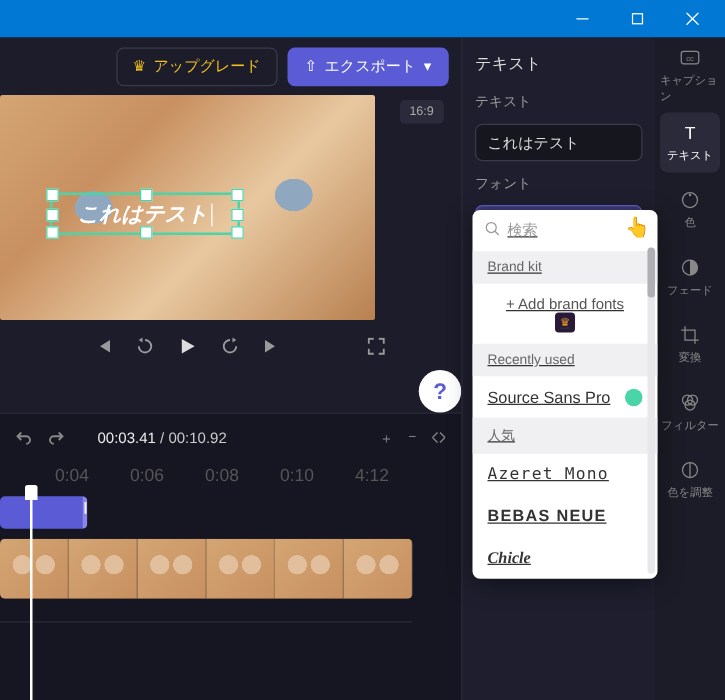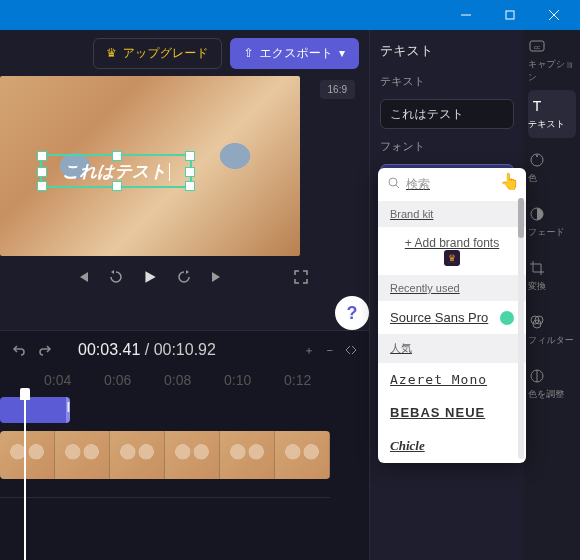--- a/index.html
+++ b/index.html
@@ -37,21 +37,21 @@
 .text-box .h3::after { right: -5px; top: 50%; margin-top: -4px; left: auto; }
 .text-content { color: #fff; font-weight: bold; font-size: 17px; font-style: italic; }
 .text-content::after { content: ""; display: inline-block; width: 1px; height: 18px; background: #fff; margin-left: 2px; vertical-align: middle; }
 .playback { height: 42px; display: flex; align-items: center; justify-content: center; gap: 18px; color: #999; width: 300px; position: relative; }
 .playback .pb-icon { cursor: pointer; display: flex; }
 .fullscreen-btn { position: absolute; right: -8px; }
 .help-btn { position: absolute; right: 0px; bottom: 0px; width: 34px; height: 34px; border-radius: 50%; background: #fff; color: #5b5bd6; display: flex; align-items: center; justify-content: center; font-weight: bold; font-size: 18px; cursor: pointer; z-index: 5; }
 .timeline { height: 230px; background: #161622; border-top: 1px solid #2a2a3a; display: flex; flex-direction: column; }
 .timeline-top { height: 38px; display: flex; align-items: center; padding: 0 12px; gap: 12px; color: #888; font-size: 11px; }
 .tl-icon { cursor: pointer; color: #888; display: flex; }
-.timecode { color: #ccc; font-size: 16px; margin-left: 14px; font-variant-numeric: tabular-nums; }
+.timecode { color: #ccc; font-size: 12px; margin-left: 14px; font-variant-numeric: tabular-nums; }
 .timecode .cur { color: #eee; }
 .timeline-top .spacer { flex: 1; }
 .ruler { height: 22px; display: flex; align-items: center; position: relative; color: #555; font-size: 14px; padding-left: 20px; }
 .ruler span { position: absolute; }
 .playhead { position: absolute; left: 24px; top: 0; bottom: 0; width: 2px; background: #fff; z-index: 3; }
 .playhead::before { content: ""; position: absolute; left: -4px; top: -3px; width: 10px; height: 12px; background: #fff; border-radius: 2px 2px 0 0; }
 .tracks { flex: 1; position: relative; padding-left: 20px; }
 .text-clip { position: absolute; left: 0; top: 6px; width: 70px; height: 26px; background: #5b5bd6; border-radius: 4px; border-right: 4px solid #8888e8; }
 .text-clip::after { content: "||"; position: absolute; right: -2px; top: 4px; color: #fff; font-size: 10px; letter-spacing: -2px; }
 .video-track { position: absolute; left: 0; top: 40px; height: 48px; width: 330px; display: flex; gap: 0; border-radius: 4px; overflow: hidden; }
@@ -70,21 +70,21 @@
 .dropdown-item.add { color: #555; font-size: 12px; flex-direction: column; }
 .brand-badge { width: 16px; height: 16px; background: #2a1a3a; border-radius: 3px; display: flex; align-items: center; justify-content: center; color: #f0a020; font-size: 9px; }
 .check-badge { width: 14px; height: 14px; background: #4bd4a8; border-radius: 50%; }
 .font-anton { font-weight: 900; font-family: Impact, sans-serif; letter-spacing: 0.5px; }
 .font-azeret { font-family: monospace; letter-spacing: 1px; }
 .font-bebas { font-weight: 800; letter-spacing: 1px; font-family: Impact, sans-serif; }
 .font-chicle { font-weight: bold; font-style: italic; font-family: Georgia, serif; }
 .scrollbar { position: absolute; right: 2px; top: 30px; bottom: 4px; width: 6px; background: #e8e8ea; border-radius: 3px; }
 .scrollbar::before { content: ""; position: absolute; left: 0; top: 0; width: 6px; height: 40px; background: #b0b0b4; border-radius: 3px; }
 .right-rail { width: 56px; background: #1c1c28; display: flex; flex-direction: column; align-items: center; padding-top: 6px; gap: 6px; }
-.rail-item { width: 48px; height: 48px; display: flex; flex-direction: column; align-items: flex-start; justify-content: center; gap: 3px; color: #888; font-size: 9px; cursor: pointer; border-radius: 6px; }
+.rail-item { width: 48px; height: 48px; display: flex; flex-direction: column; align-items: center; justify-content: center; gap: 3px; color: #888; font-size: 9px; cursor: pointer; border-radius: 6px; }
 .rail-item.active { background: #2a2a3a; color: #fff; }
 .rail-item svg { width: 18px; height: 18px; }
 .cursor-hand { position: absolute; left: 130px; top: 142px; font-size: 16px; z-index: 20; pointer-events: none; }
 </style>
 </head>
 <body>
 
 <div class="window">
   <div class="titlebar">
     <div class="titlebar-btn">
@@ -190,21 +190,21 @@
               <svg width="12" height="12" viewBox="0 0 12 12">
                 <path d="M1 6l4-4M1 6l4 4M11 6L7 2M11 6l-4 4" stroke="currentColor" fill="none"></path>
               </svg>
             </span>
         </div>
         <div class="ruler">
           <span style="left:44px">0:04</span>
           <span style="left:104px">0:06</span>
           <span style="left:164px">0:08</span>
           <span style="left:224px">0:10</span>
-          <span style="left:284px">0:12</span>
+          <span style="left:284px">4:12</span>
         </div>
         <div class="tracks">
           <div class="playhead"></div>
           <div class="text-clip"></div>
           <div class="video-track">
             <div class="thumb"></div>
             <div class="thumb"></div>
             <div class="thumb"></div>
             <div class="thumb"></div>
             <div class="thumb"></div>

